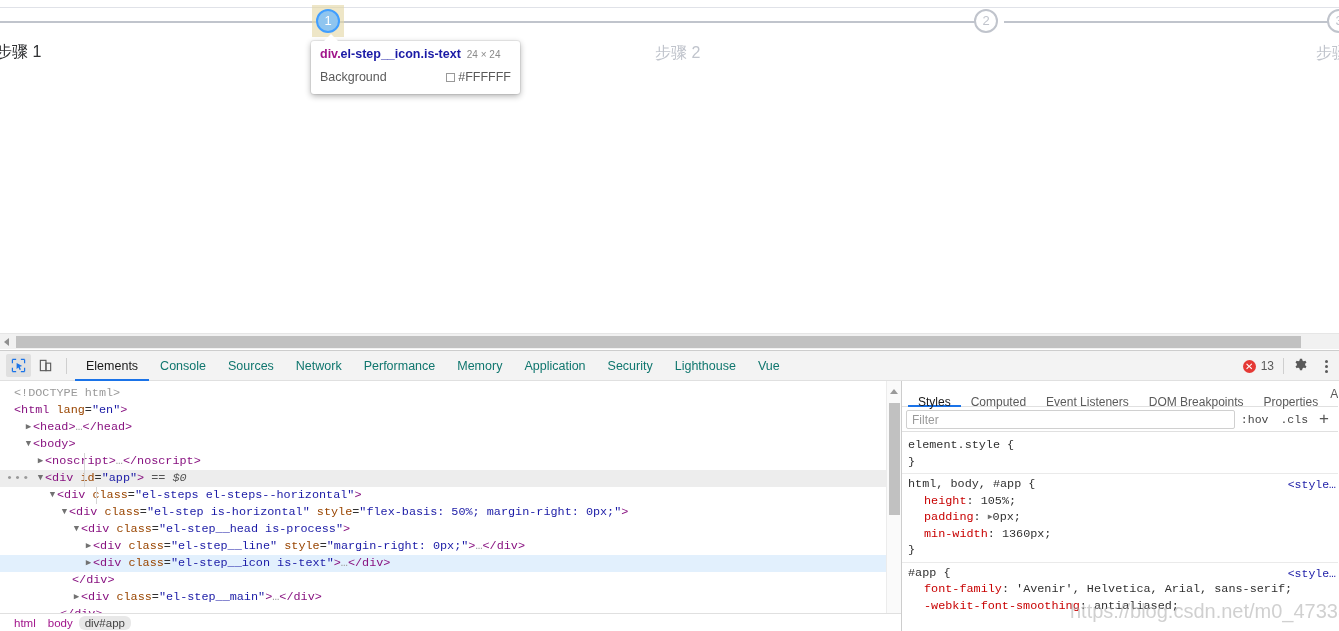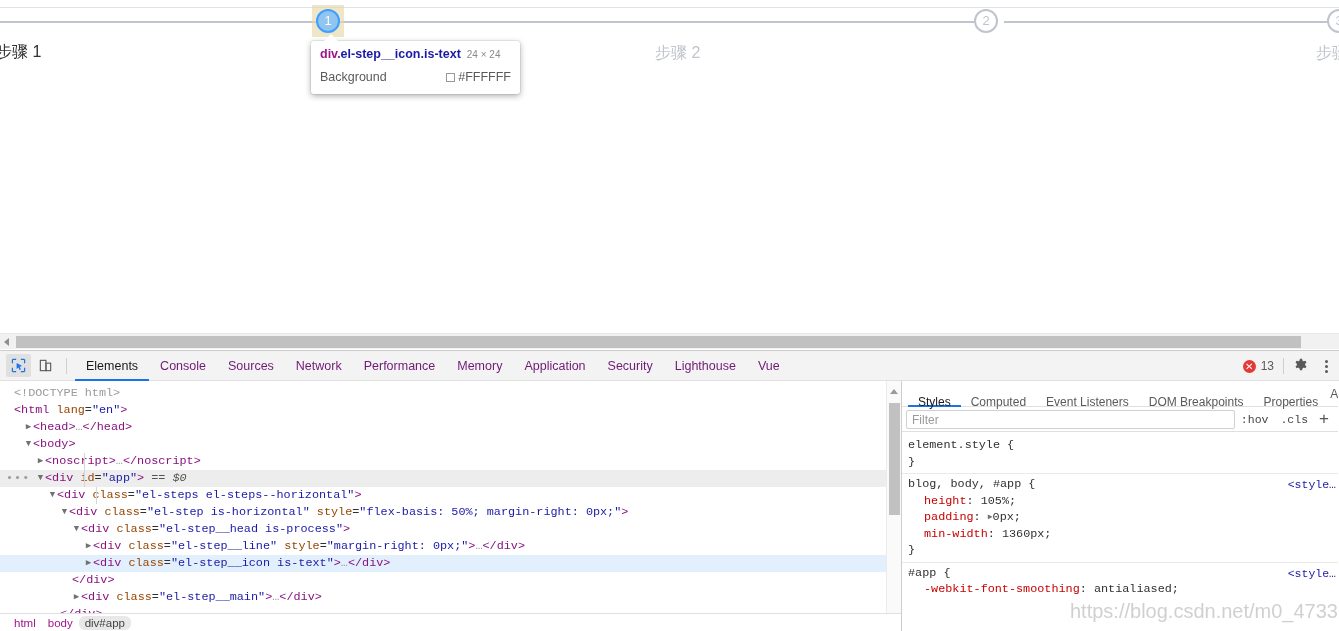--- a/index.html
+++ b/index.html
@@ -98,21 +98,21 @@
     background:#f3f3f3;
   }
   .tb-iconbtn {
     width:25px;height:23px; display:flex;align-items:center;justify-content:center;
     border-radius:2px; margin-right:2px;
   }
   .tb-iconbtn.selected { background:#e0e0e0; }
   .tb-sep { width:1px; height:16px; background:#cfcfcf; margin:0 8px 0 6px; }
   .dt-tabs { display:flex; align-items:center; height:30px; }
   .dt-tab {
-    font-size:12.5px; color:#701a75; padding:0 11px; height:30px;
+    font-size:12.5px; color:#0f766e; padding:0 11px; height:30px;
     line-height:30px; white-space:nowrap;
   }
   .dt-tab.active { color:#1a1a1a; box-shadow: inset 0 -2px 0 #1a73e8; }
   .tb-right {
     position:absolute; right:6px; top:0; height:30px;
     display:flex; align-items:center; gap:0px;
   }
   .err-badge { display:flex; align-items:center; font-size:12px; color:#5a5a5a; }
   .err-dot {
     width:13px;height:13px;border-radius:50%;background:#e53935;
@@ -422,37 +422,40 @@
 
         <div class="st-rules">
 
           <div class="rule">
             <div class="sel-txt">element.style {</div>
             <div class="sel-txt">}</div>
           </div>
 
           <div class="rule">
             <span class="src">&lt;style…</span>
-            <div class="sel-txt">blog, body, #app {</div>
+            <div class="sel-txt">html, body, #app {</div>
             <div class="decl">
               <span class="prop">height</span><span class="val">: </span><span class="val">105%;</span>
             </div>
             <div class="decl">
               <span class="prop">padding</span><span class="val">: </span><span class="tri">▶</span><span class="val">0px;</span>
             </div>
             <div class="decl">
               <span class="prop">min-width</span><span class="val">: </span><span class="val">1360px;</span>
             </div>
             <div class="sel-txt">}</div>
           </div>
 
           <div class="rule" style="border-bottom:none;">
             <span class="src">&lt;style…</span>
             <div class="sel-txt">#app {</div>
             <div class="decl">
+              <span class="prop">font-family</span><span class="val">: </span><span class="val">'Avenir', Helvetica, Arial, sans-serif;</span>
+            </div>
+            <div class="decl">
               <span class="prop">-webkit-font-smoothing</span><span class="val">: </span><span class="val">antialiased;</span>
             </div>
             <div class="decl struck">
               
             </div>
 
           </div>
 
         </div>
       </div>

